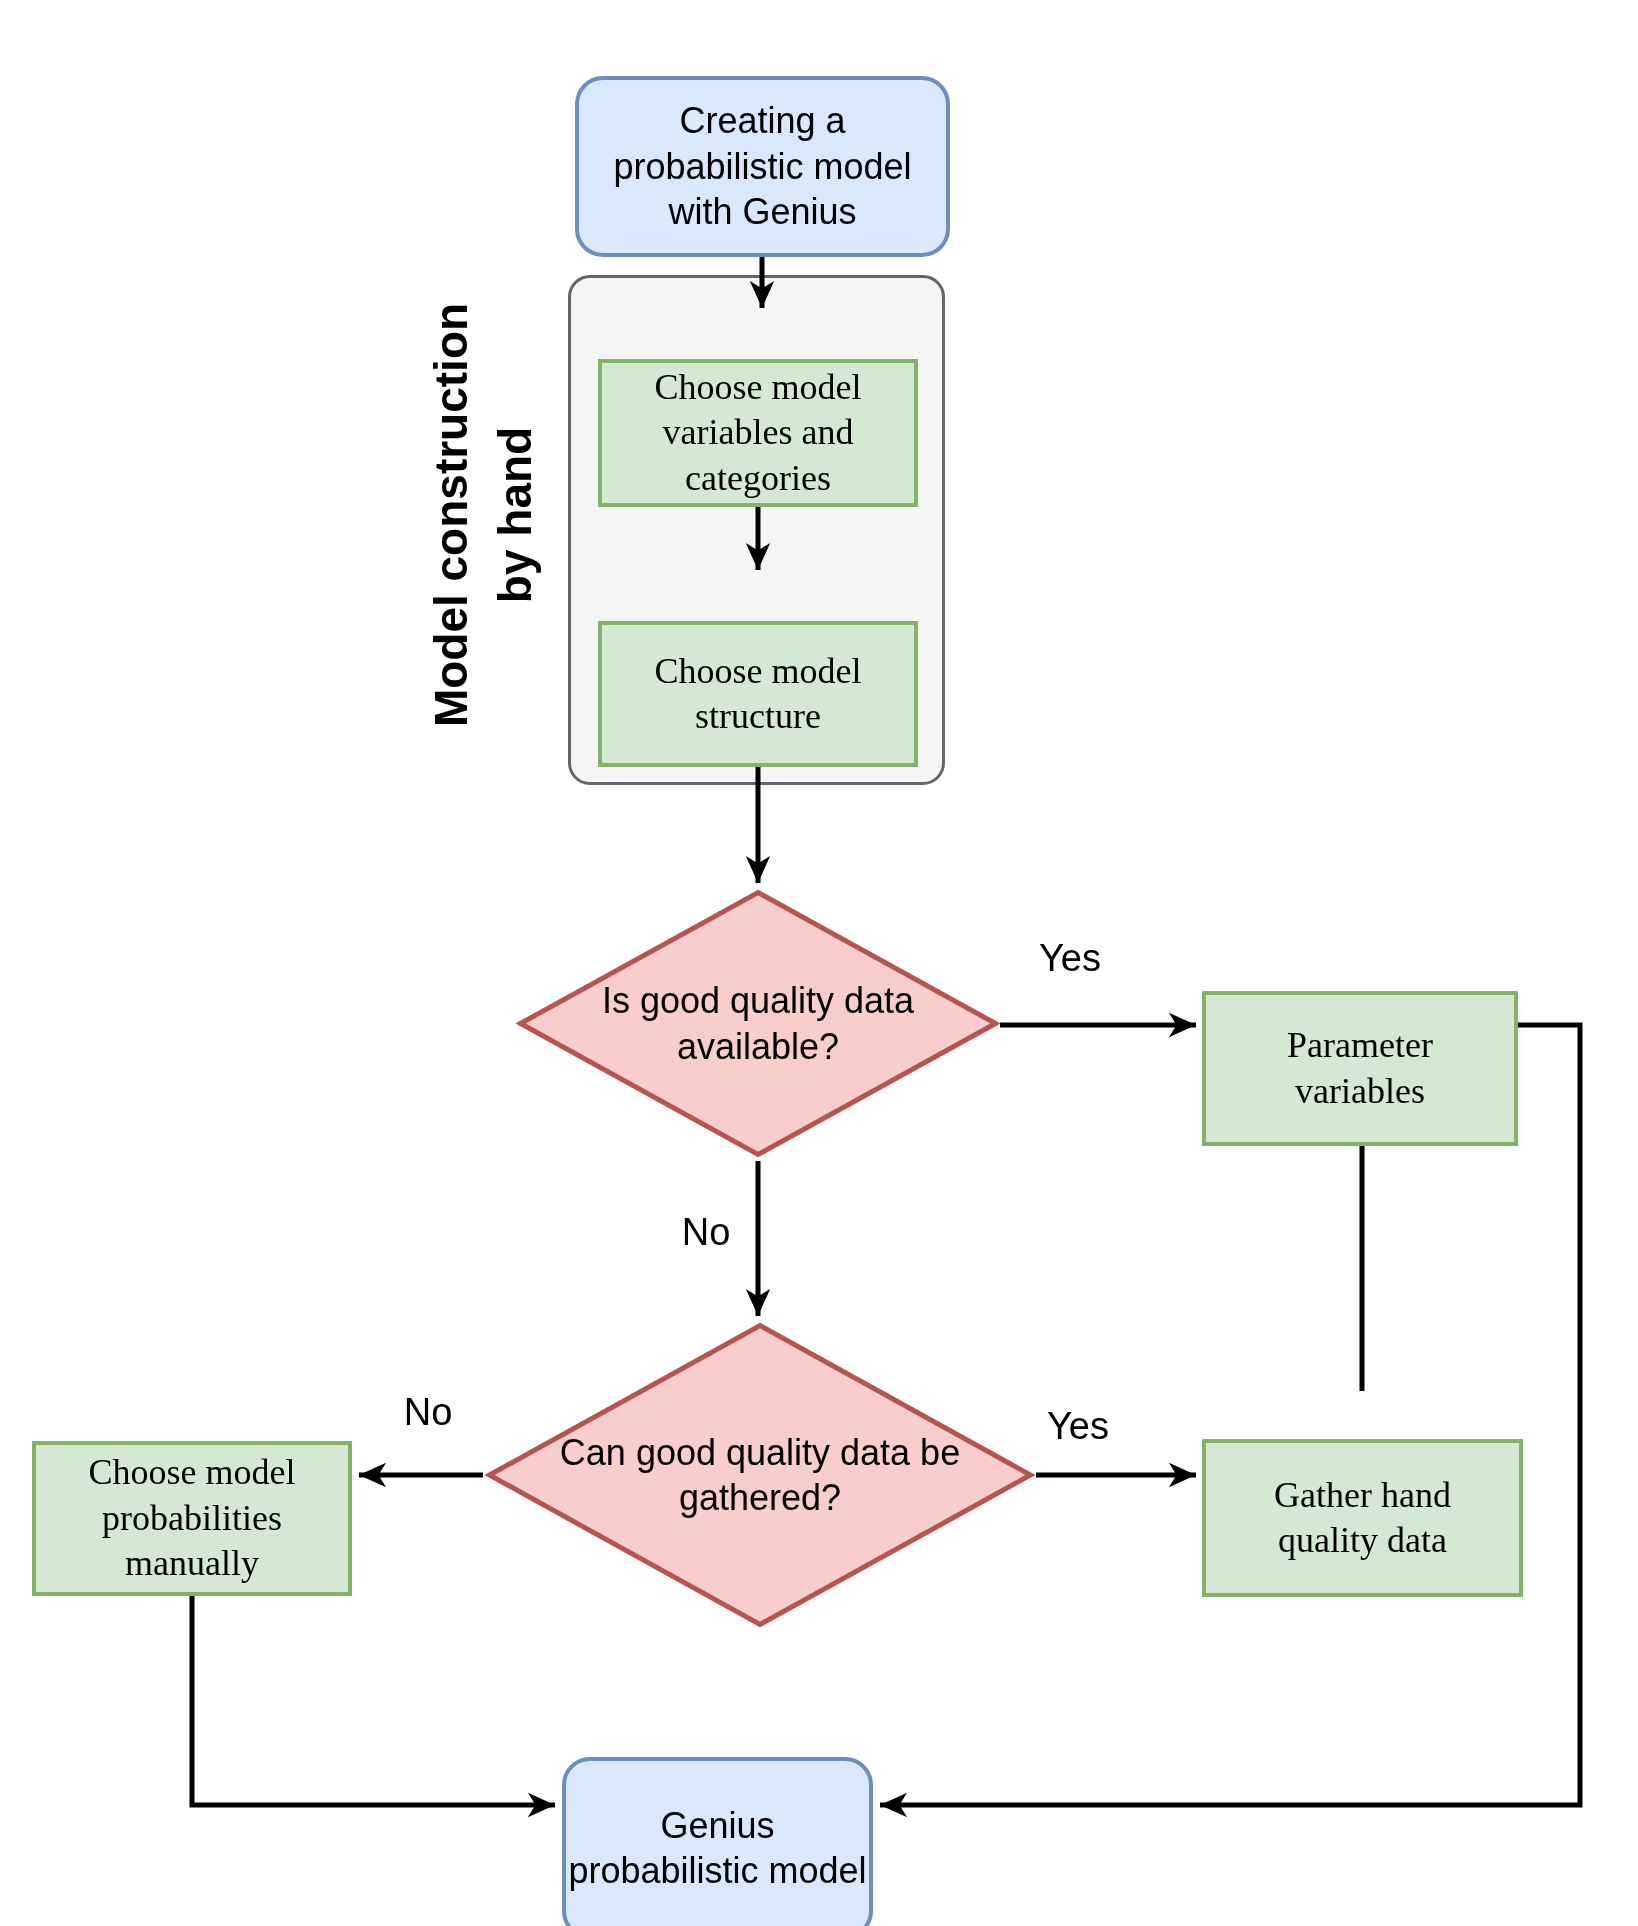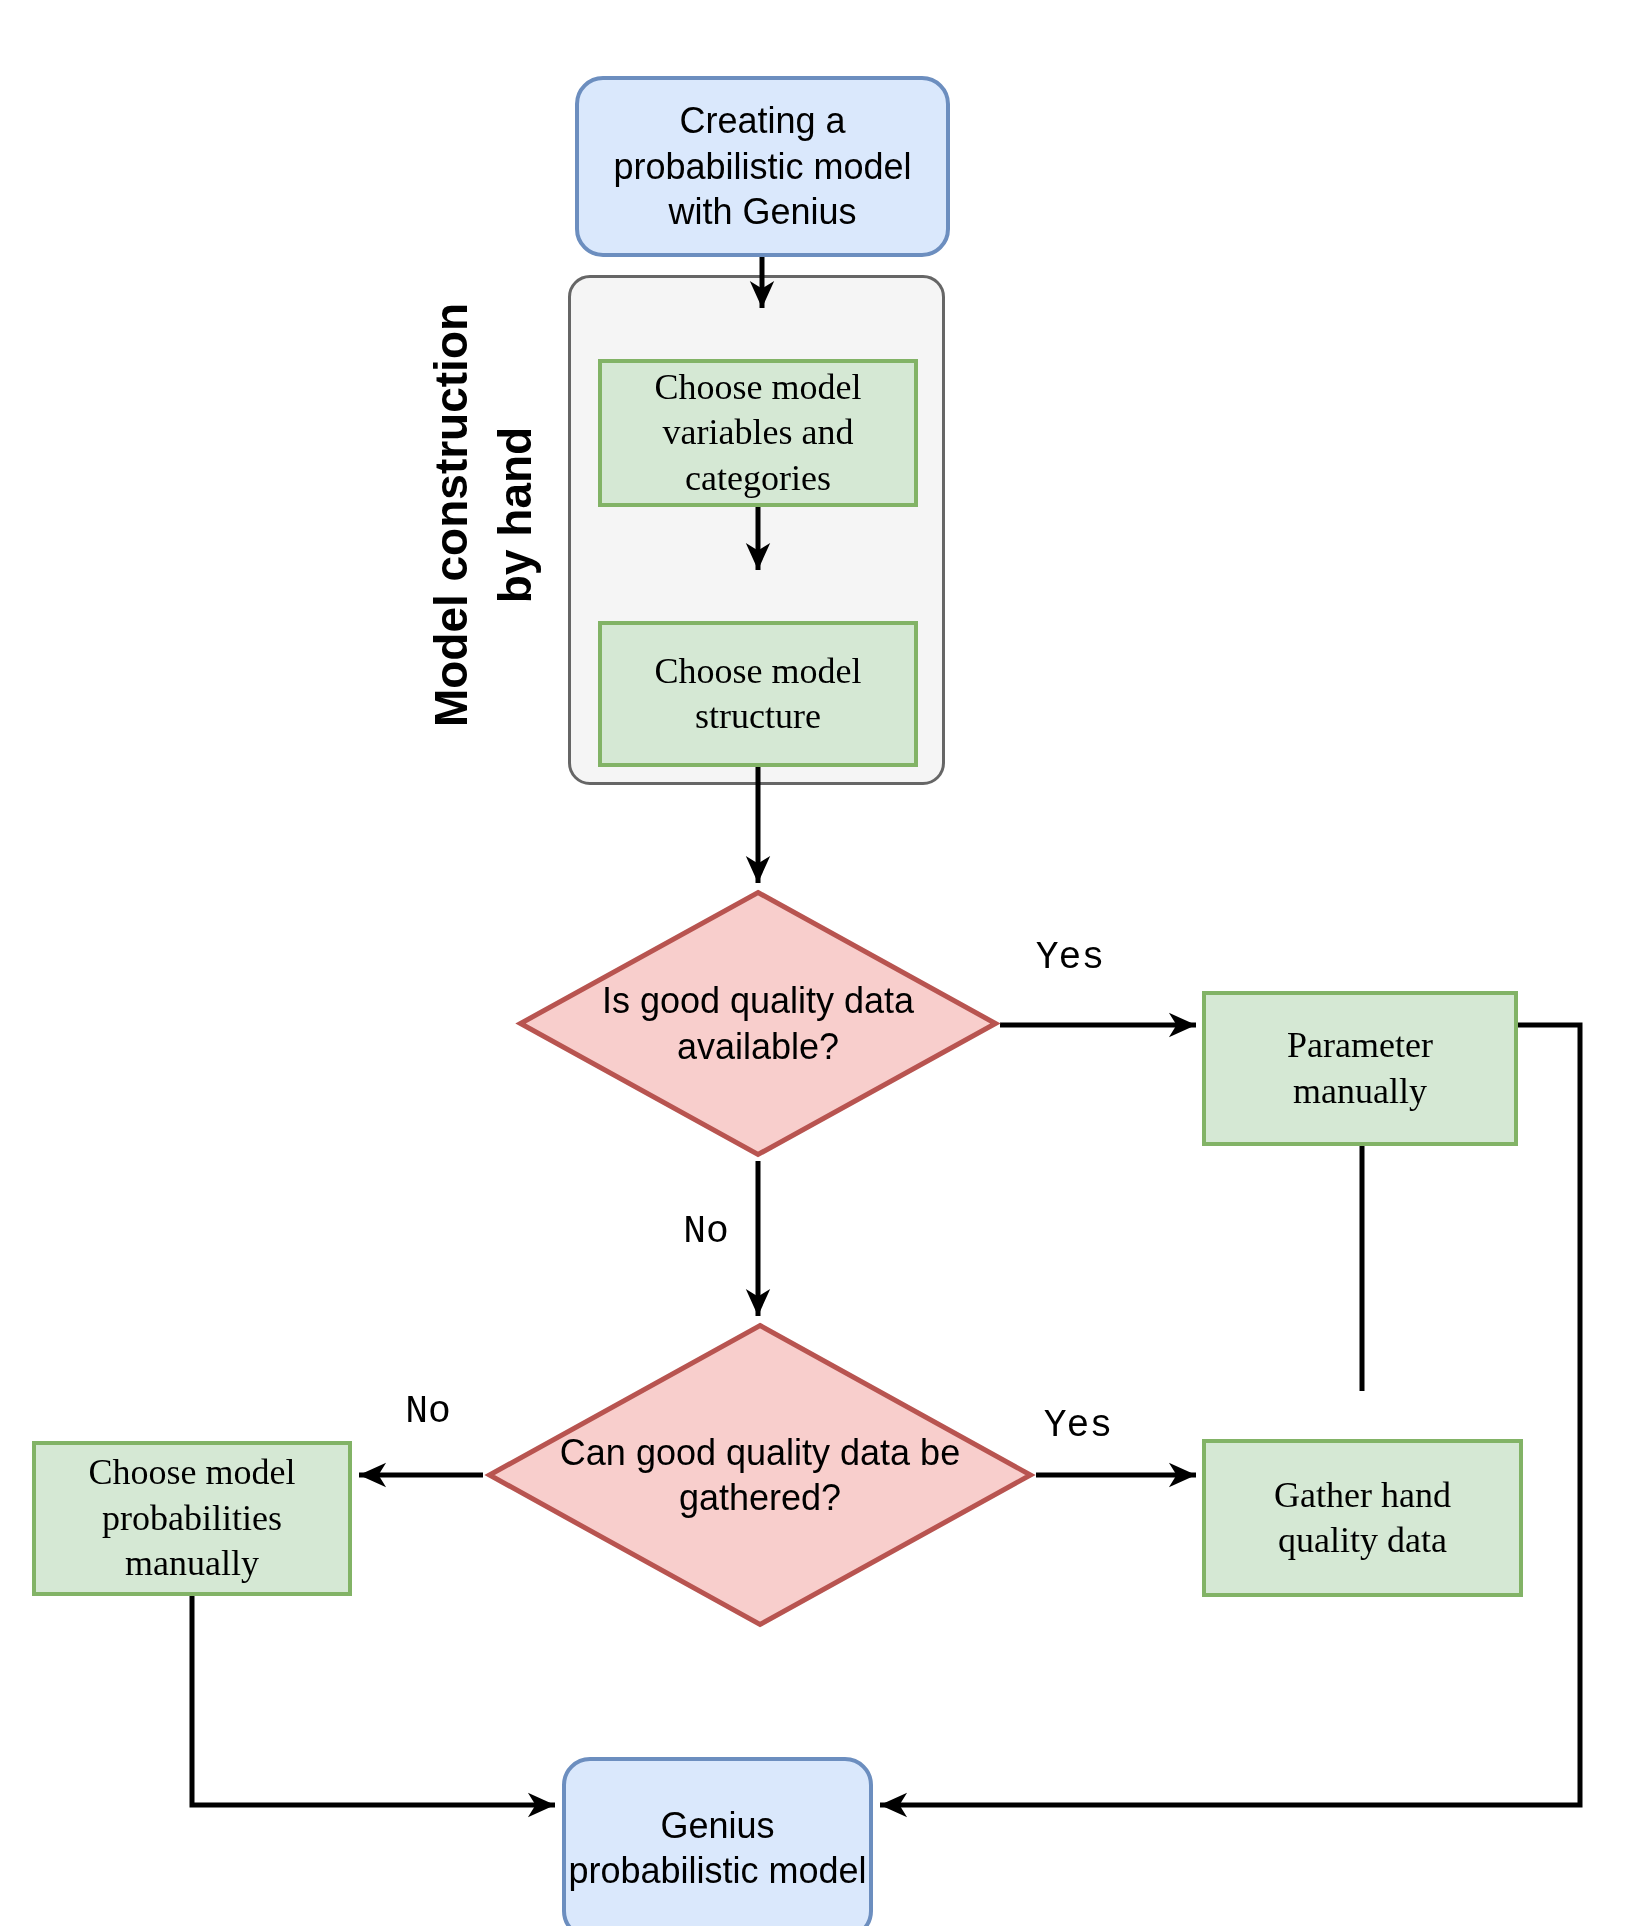--- a/index.html
+++ b/index.html
@@ -50,21 +50,20 @@
     display: flex; align-items: center; justify-content: center;
     text-align: center; white-space: pre-line;
     font-size: 36px; line-height: 1.26;
   }
   .edge-label {
     position: absolute;
     transform: translate(-50%, -50%);
     font-size: 38px;
     line-height: 1;
     white-space: nowrap;
-    font-family: Liberation Mono, monospace;
   }
   .rot-label {
     position: absolute;
     left: 483px; top: 515px;
     transform: translate(-50%, -50%) rotate(-90deg);
     transform-origin: center center;
     font-size: 46px;
     font-weight: bold;
     line-height: 1.4;
     text-align: center;
@@ -122,21 +121,21 @@
 
   <div class="diamond" style="left:518px; top:890px; width:480px; height:267px;">
     <svg width="480" height="267" viewBox="0 0 480 267" xmlns="http://www.w3.org/2000/svg">
       <polygon points="240,2.5 477.5,133.5 240,264.5 2.5,133.5" fill="#f8cecc" stroke="#b85450" stroke-width="5"></polygon>
     </svg>
     <div class="dlabel">Is good quality data
 available?</div>
   </div>
 
   <div class="node process" style="left:1202px; top:947px; width:316px; height:155px;">Parameter
-manually</div>
+variables</div>
 
   <div class="node process" style="left:1202px; top:1395px; width:321px; height:158px;">Gather hand
 quality data</div>
 
   <div class="node process" style="left:32px; top:1397px; width:320px; height:155px;">Choose model
 probabilities
 manually</div>
 
   <div class="node startend" style="left:562px; top:1713px; width:311px; height:182px;">Genius
 probabilistic model</div>

